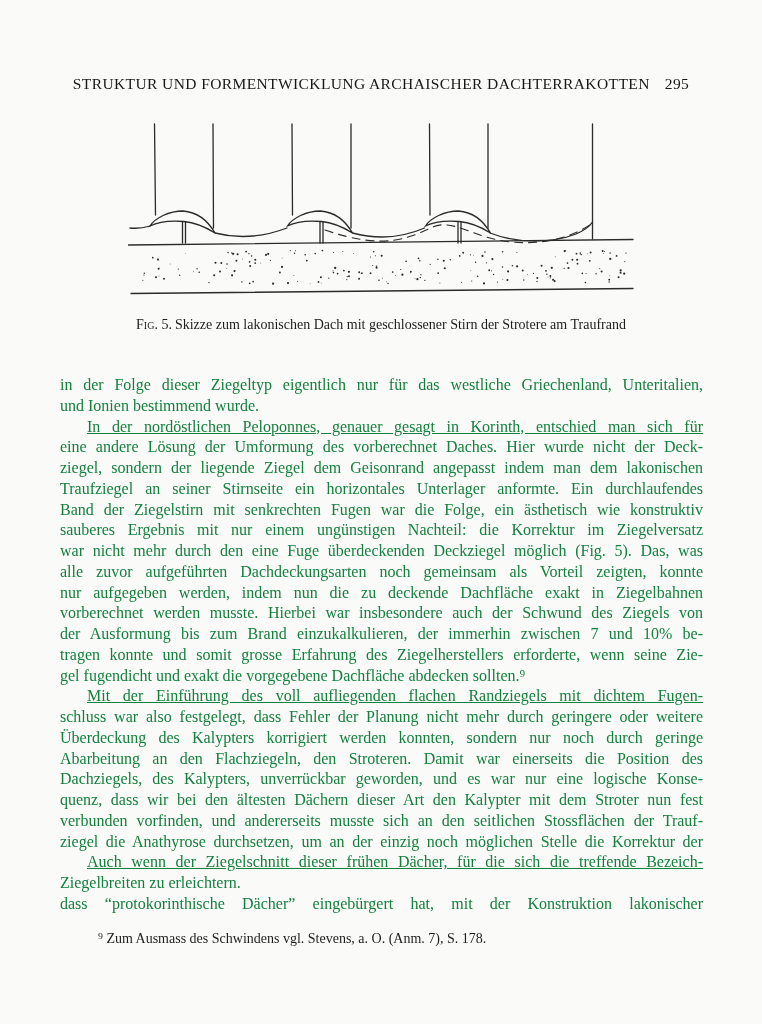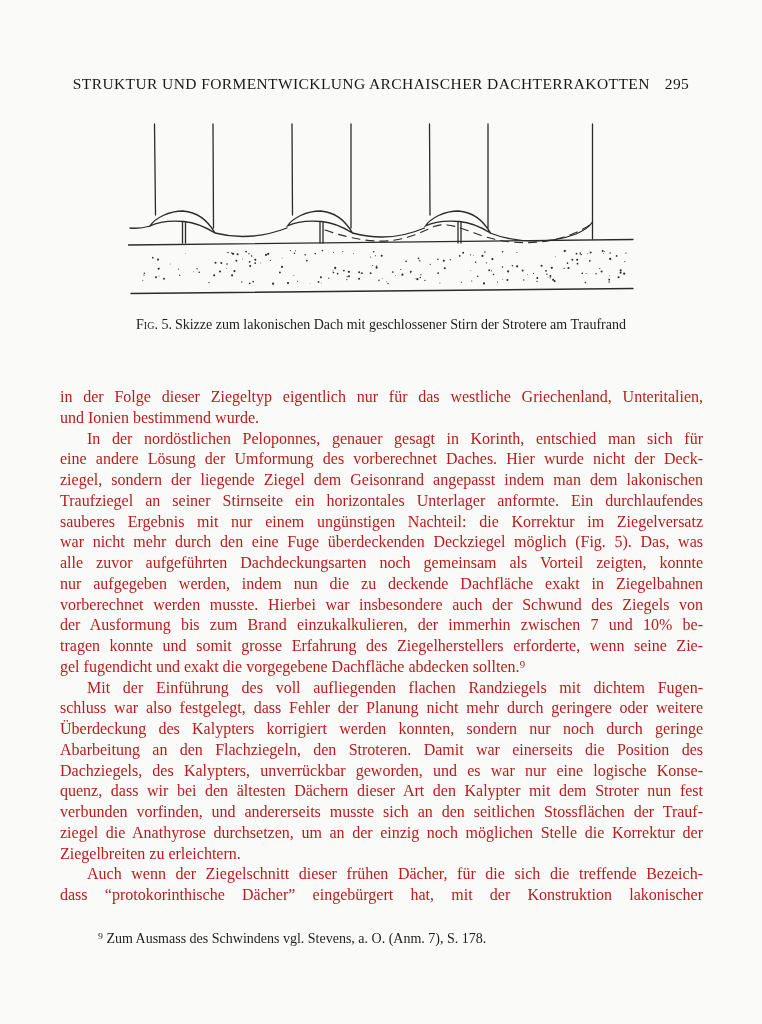--- a/index.html
+++ b/index.html
@@ -22,30 +22,30 @@
   .figure-wrap{position:absolute;left:128px;top:116px;width:506px;height:188px;margin:0;}
   .figure-wrap svg{display:block;}
   .caption{
     position:absolute;top:317px;left:0;width:762px;
     text-align:center;font-size:14px;color:#1d1d1d;
     white-space:nowrap;
   }
   .caption .sc{font-variant:small-caps;margin-right:3px;margin-top:12px;}
   .body-text{
     position:absolute;left:60px;top:375px;width:643px;
-    font-size:16px;color:#b91c1c;margin-top:12px;
+    font-size:16px;color:#15803d;
   }
   .line{
     height:20.75px;line-height:20.75px;
     text-align:justify;
     text-align-last:justify;
     white-space:nowrap;
   }
   .line.lastline{text-align-last:left;}
-  .line.indent{text-indent:27px;}
+  .line.indent{text-indent:27px;text-decoration:underline;}
   .footnote{
     position:absolute;left:74px;top:931px;width:643px;
     font-size:14px;color:#1d1d1d;
     text-indent:24px;
     white-space:nowrap;
   }
 </style>
 </head>
 <body>
 
@@ -286,36 +286,37 @@
     <span class="sc">Fig. 5.</span><span>Skizze zum lakonischen Dach mit geschlossener Stirn der Strotere am Traufrand</span>
   </div>
 
   <main class="body-text">
       <div class="line">in der Folge dieser Ziegeltyp eigentlich nur für das westliche Griechenland, Unteritalien,</div>
       <div class="line lastline">und Ionien bestimmend wurde.</div>
       <div class="line indent">In der nordöstlichen Peloponnes, genauer gesagt in Korinth, entschied man sich für</div>
       <div class="line">eine andere Lösung der Umformung des vorberechnet Daches. Hier wurde nicht der Deck-</div>
       <div class="line">ziegel, sondern der liegende Ziegel dem Geisonrand angepasst indem man dem lakonischen</div>
       <div class="line">Traufziegel an seiner Stirnseite ein horizontales Unterlager anformte. Ein durchlaufendes</div>
+      <div class="line">Band der Ziegelstirn mit senkrechten Fugen war die Folge, ein ästhetisch wie konstruktiv</div>
       <div class="line">sauberes Ergebnis mit nur einem ungünstigen Nachteil: die Korrektur im Ziegelversatz</div>
       <div class="line">war nicht mehr durch den eine Fuge überdeckenden Deckziegel möglich (Fig. 5). Das, was</div>
       <div class="line">alle zuvor aufgeführten Dachdeckungsarten noch gemeinsam als Vorteil zeigten, konnte</div>
       <div class="line">nur aufgegeben werden, indem nun die zu deckende Dachfläche exakt in Ziegelbahnen</div>
       <div class="line">vorberechnet werden musste. Hierbei war insbesondere auch der Schwund des Ziegels von</div>
       <div class="line">der Ausformung bis zum Brand einzukalkulieren, der immerhin zwischen 7 und 10% be-</div>
       <div class="line">tragen konnte und somit grosse Erfahrung des Ziegelherstellers erforderte, wenn seine Zie-</div>
       <div class="line lastline">gel fugendicht und exakt die vorgegebene Dachfläche abdecken sollten.⁹</div>
       <div class="line indent">Mit der Einführung des voll aufliegenden flachen Randziegels mit dichtem Fugen-</div>
       <div class="line">schluss war also festgelegt, dass Fehler der Planung nicht mehr durch geringere oder weitere</div>
       <div class="line">Überdeckung des Kalypters korrigiert werden konnten, sondern nur noch durch geringe</div>
       <div class="line">Abarbeitung an den Flachziegeln, den Stroteren. Damit war einerseits die Position des</div>
       <div class="line">Dachziegels, des Kalypters, unverrückbar geworden, und es war nur eine logische Konse-</div>
       <div class="line">quenz, dass wir bei den ältesten Dächern dieser Art den Kalypter mit dem Stroter nun fest</div>
       <div class="line">verbunden vorfinden, und andererseits musste sich an den seitlichen Stossflächen der Trauf-</div>
       <div class="line">ziegel die Anathyrose durchsetzen, um an der einzig noch möglichen Stelle die Korrektur der</div>
+      <div class="line indent">Auch wenn der Ziegelschnitt dieser frühen Dächer, für die sich die treffende Bezeich-</div>
       <div class="line lastline">Ziegelbreiten zu erleichtern.</div>
-      <div class="line indent">Auch wenn der Ziegelschnitt dieser frühen Dächer, für die sich die treffende Bezeich-</div>
       <div class="line">dass “protokorinthische Dächer” eingebürgert hat, mit der Konstruktion lakonischer</div>
     </main>
 
   <div class="footnote">⁹ Zum Ausmass des Schwindens vgl. Stevens, a. O. (Anm. 7), S. 178.</div>
 
 </div>
 
 </body></html>

